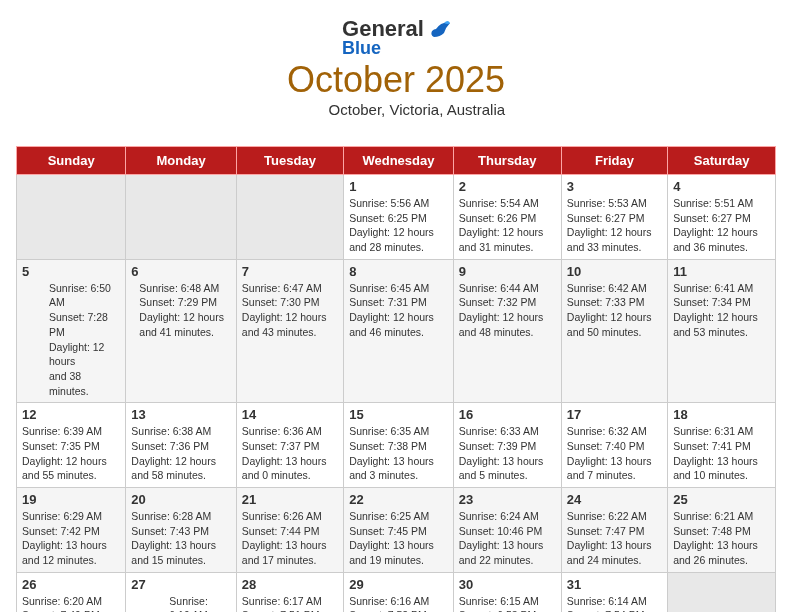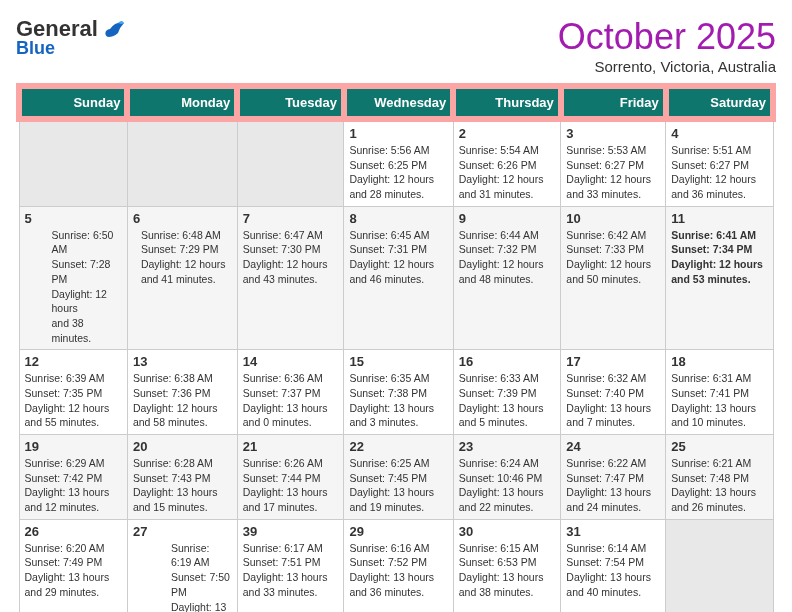--- a/index.html
+++ b/index.html
@@ -6,52 +6,53 @@
     body {
       font-family: Arial, sans-serif;
       background: #fff;
       width: 792px;
       min-height: 612px;
       padding: 16px;
     }
     .header {
       display: flex;
       justify-content: space-between;
-      align-items: flex-start;
-      margin-bottom: 8px;
+      align-items: center;
+      margin-bottom: 28px;
+      flex-direction: column;
     }
     .logo {
       display: flex;
       flex-direction: column;
       align-items: flex-start;
     }
     .title-block {
       text-align: right;
     }
     .month-year {
       font-size: 36px;
-      color: #a21caf;
+      color: #a16207;
       font-weight: normal;
     }
     .location {
       font-size: 15px;
       color: #333;
     }
     .calendar {
       width: 100%;
       border-collapse: collapse;
       border: 1px solid #ccc;
     }
     .calendar th {
-      background: #0f766e;
+      background: #b91c1c;
       color: #fff;
       font-size: 13px;
       padding: 6px 4px;
-      text-align: right;
-      border: 6px solid #fca5a5;
+      text-align: center;
+      border: 1px solid #fca5a5;
     }
     .calendar td {
       vertical-align: top;
       border: 1px solid #ccc;
       padding: 4px 5px;
       width: 113px;
       min-height: 80px;
       font-size: 11px;
       color: #333;
       background: #fff;
@@ -83,21 +84,21 @@
       <span style="font-size:22px;font-weight:bold;color:#333;">General</span>
       <svg width="22" height="20" viewBox="0 0 22 20" style="margin-left:2px;">
         <path d="M8,10 Q14,2 22,4 Q18,8 16,14 Q12,18 6,18 Q2,16 4,12 Q6,10 8,10Z" fill="#1565C0"></path>
         <path d="M16,4 Q20,0 22,4 Q20,6 16,4Z" fill="#42A5F5"></path>
       </svg>
     </div>
     <span style="font-size:18px;font-weight:bold;color:#1565C0;margin-top:-4px;">Blue</span>
   </div>
   <div class="title-block">
     <div class="month-year">October 2025</div>
-    <div class="location">Sorrento, Victoria, Australia</div>
+    <div class="location">October, Victoria, Australia</div>
   </div>
 </div>
 
 <table class="calendar">
   <thead>
     <tr>
       <th>Sunday</th>
       <th>Monday</th>
       <th>Tuesday</th>
       <th>Wednesday</th>
@@ -178,21 +179,21 @@
         </td>
         <td>
           <span class="day-num">10</span>
           <div class="day-info" style="white-space: pre-line;">Sunrise: 6:42 AM
 Sunset: 7:33 PM
 Daylight: 12 hours
 and 50 minutes.</div>
         </td>
         <td>
           <span class="day-num">11</span>
-          <div class="day-info" style="white-space: pre-line; font-weight: bold;">Sunrise: 6:41 AM
+          <div class="day-info" style="white-space: pre-line;">Sunrise: 6:41 AM
 Sunset: 7:34 PM
 Daylight: 12 hours
 and 53 minutes.</div>
         </td>
       </tr>
       <tr>
         <td>
           <span class="day-num">12</span>
           <div class="day-info" style="white-space: pre-line;">Sunrise: 6:39 AM
 Sunset: 7:35 PM
@@ -302,21 +303,21 @@
 and 29 minutes.</div>
         </td>
         <td>
           <span class="day-num">27</span>
           <div class="day-info" style="white-space: pre-line; margin-left: 38px;">Sunrise: 6:19 AM
 Sunset: 7:50 PM
 Daylight: 13 hours
 and 31 minutes.</div>
         </td>
         <td>
-          <span class="day-num">39</span>
+          <span class="day-num">28</span>
           <div class="day-info" style="white-space: pre-line;">Sunrise: 6:17 AM
 Sunset: 7:51 PM
 Daylight: 13 hours
 and 33 minutes.</div>
         </td>
         <td>
           <span class="day-num">29</span>
           <div class="day-info" style="white-space: pre-line;">Sunrise: 6:16 AM
 Sunset: 7:52 PM
 Daylight: 13 hours

